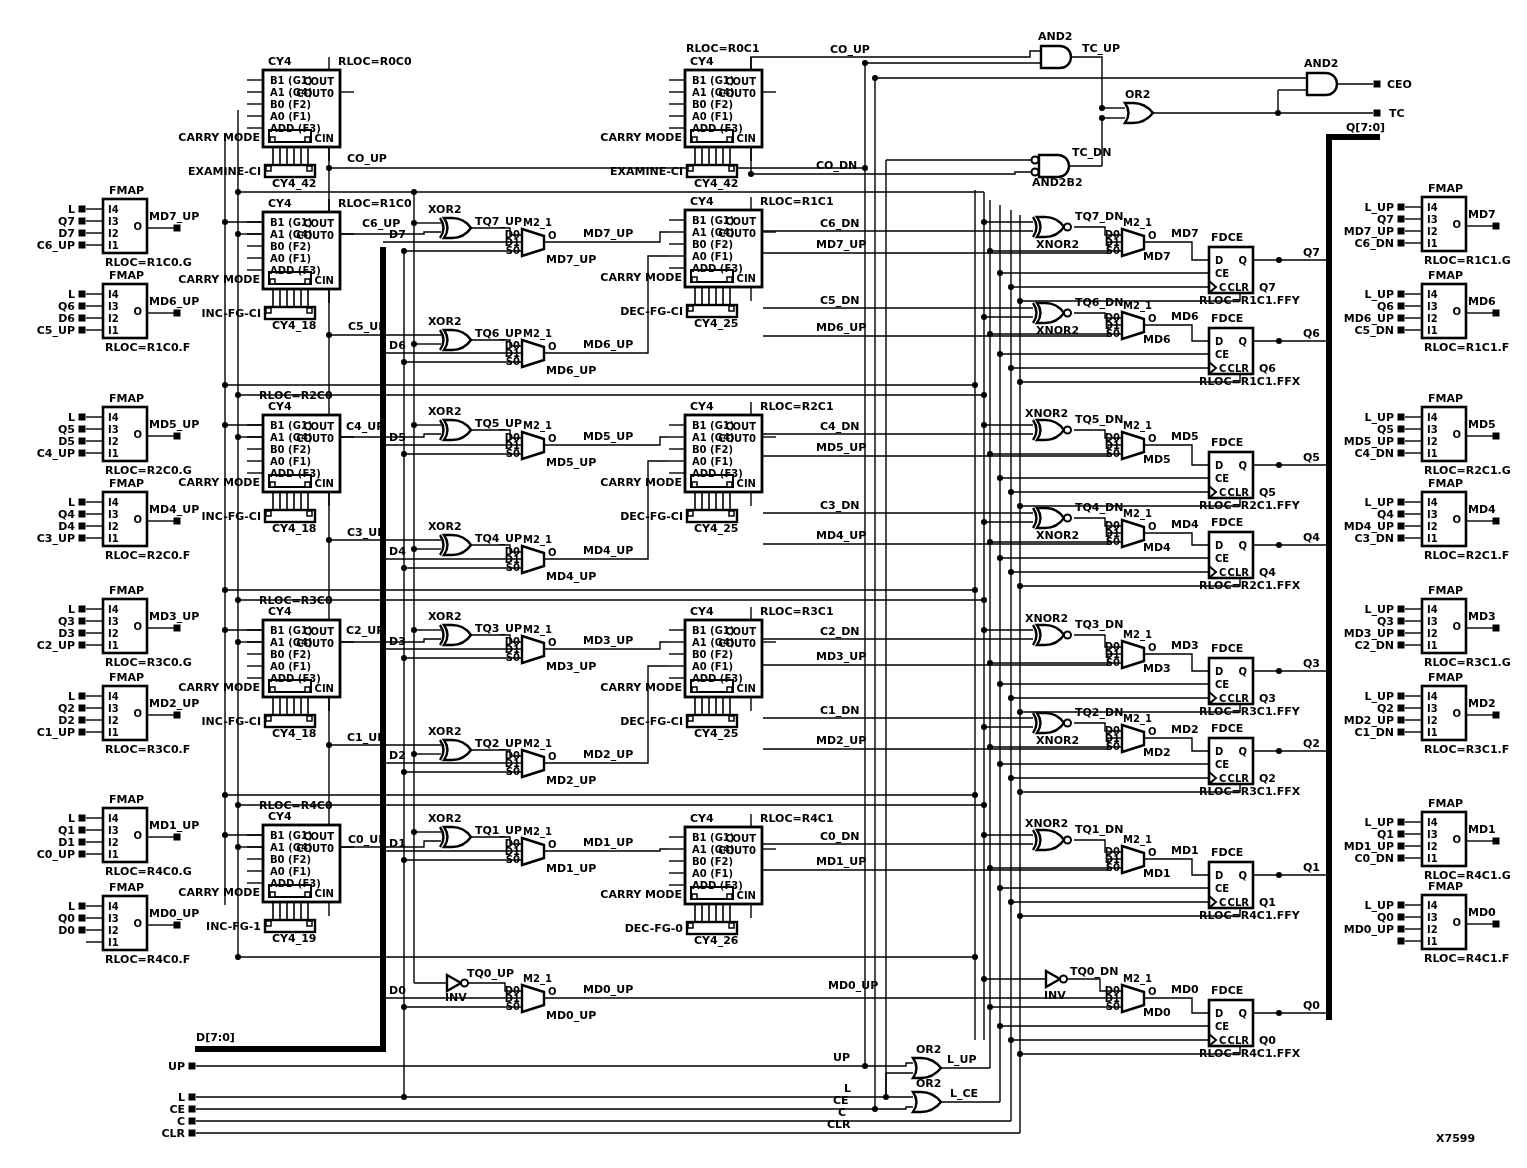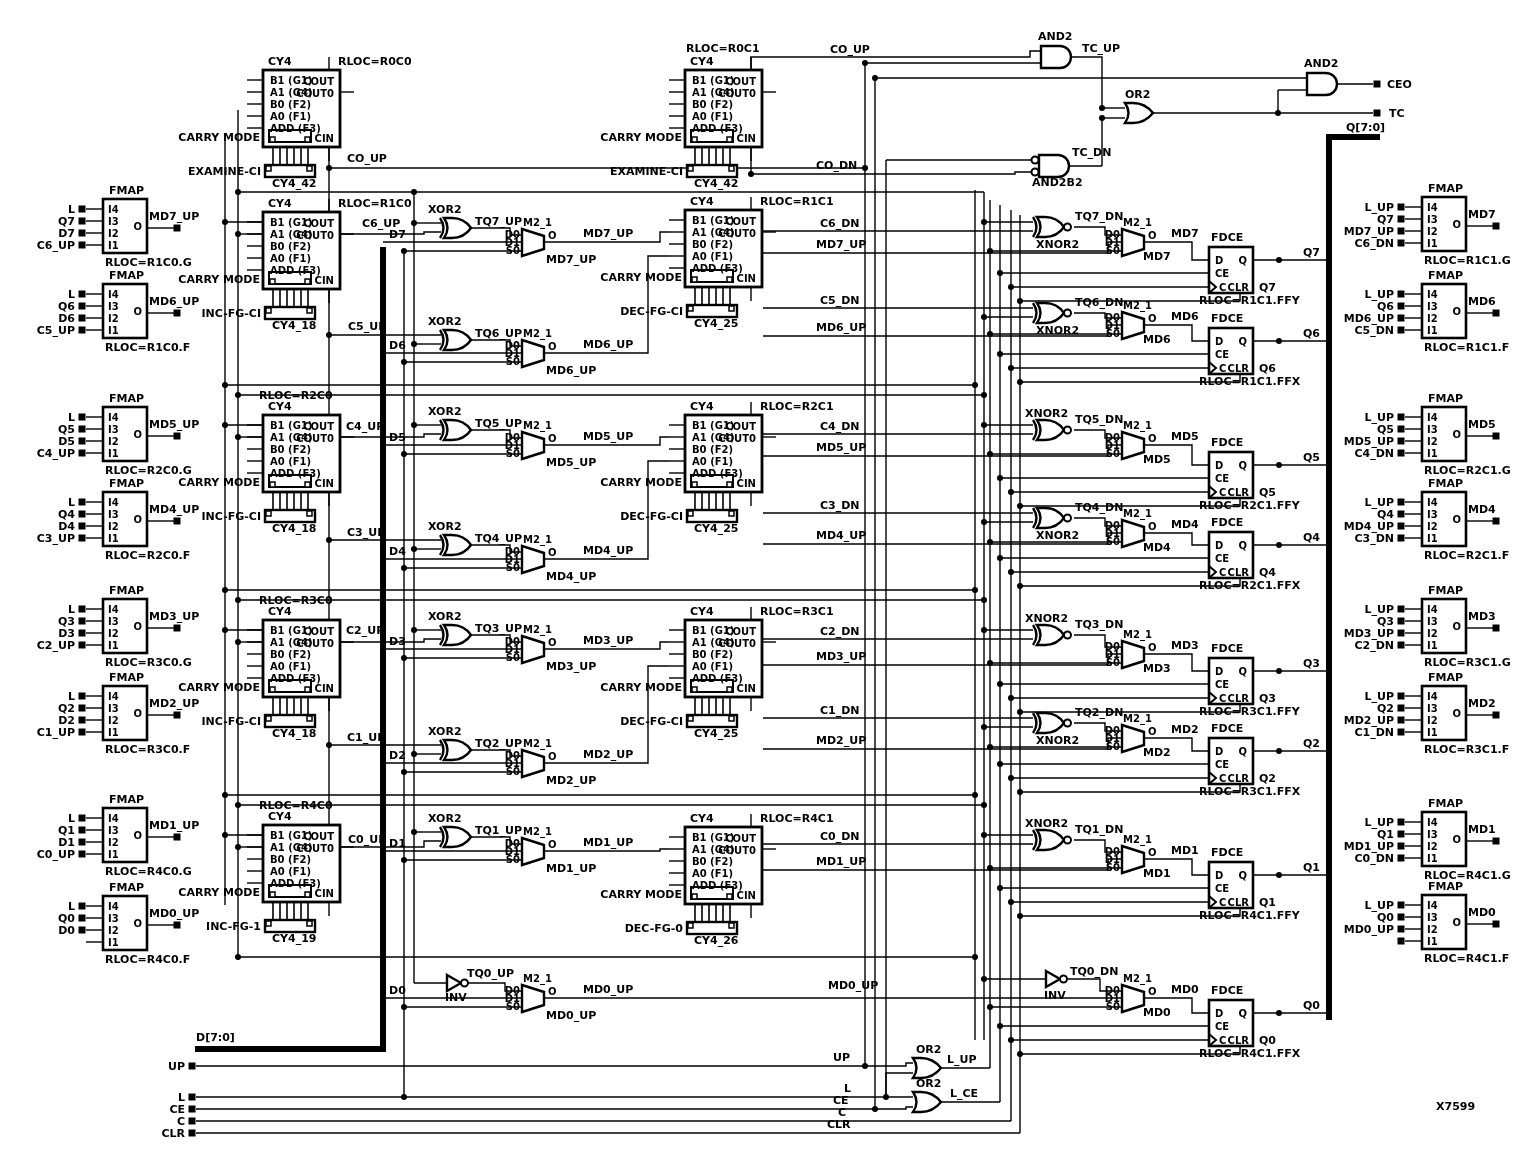--- a/index.html
+++ b/index.html
@@ -1,19 +1,19 @@
 <!DOCTYPE html>
 <html><head>
 <meta charset="utf-8">
 <style>
   html,body{margin:0;padding:0;background:#ffffff;}
   .stage{position:relative;width:1527px;height:1168px;background:#fff;
          font-family:"DejaVu Sans",sans-serif;overflow:hidden;}
   svg{position:absolute;left:0;top:0;}
-  .sheet-id{position:absolute;left:1436px;top:1100px;font:bold 11px "DejaVu Sans",sans-serif;color:#000;text-align:right;}
+  .sheet-id{position:absolute;left:1436px;top:1132px;font:bold 11px "DejaVu Sans",sans-serif;color:#000;text-align:right;}
   text{font-family:"DejaVu Sans","Liberation Sans",sans-serif;font-weight:bold;fill:#000;}
 </style>
 </head>
 <body>
 
 <div class="stage">
   <svg id="schem" width="1527" height="1168" viewBox="0 0 1527 1168">
       <g>
         <polyline points="195,1049 383,1049 383,247" fill="none" stroke="#000000" stroke-width="6"></polyline>
         <polyline points="1380,137 1329,137 1329,1020" fill="none" stroke="#000000" stroke-width="6"></polyline>

